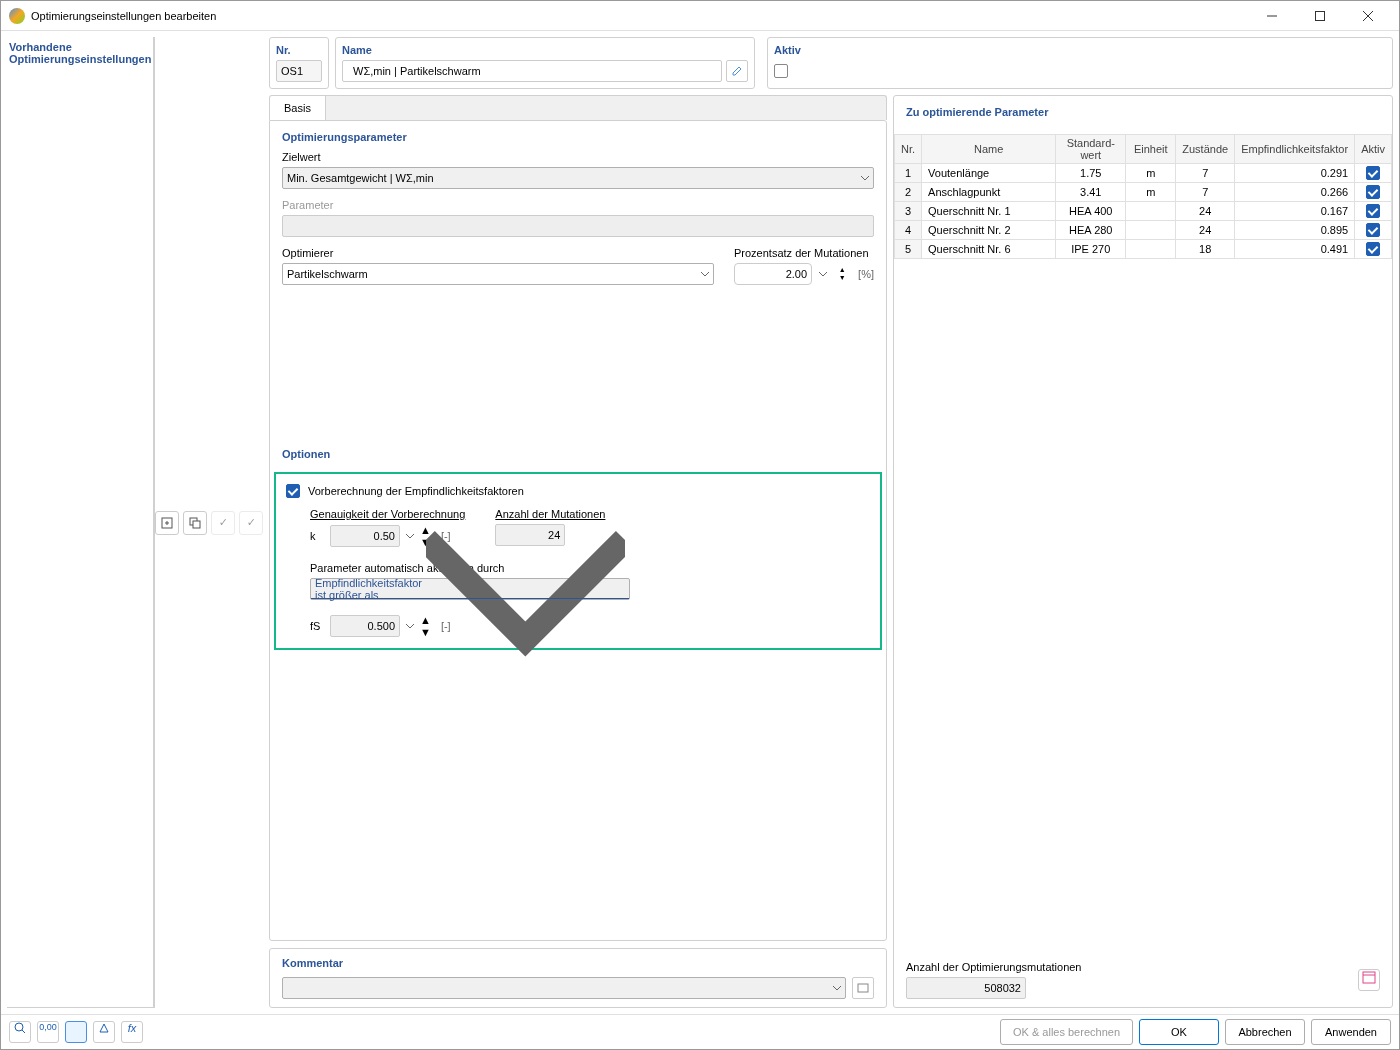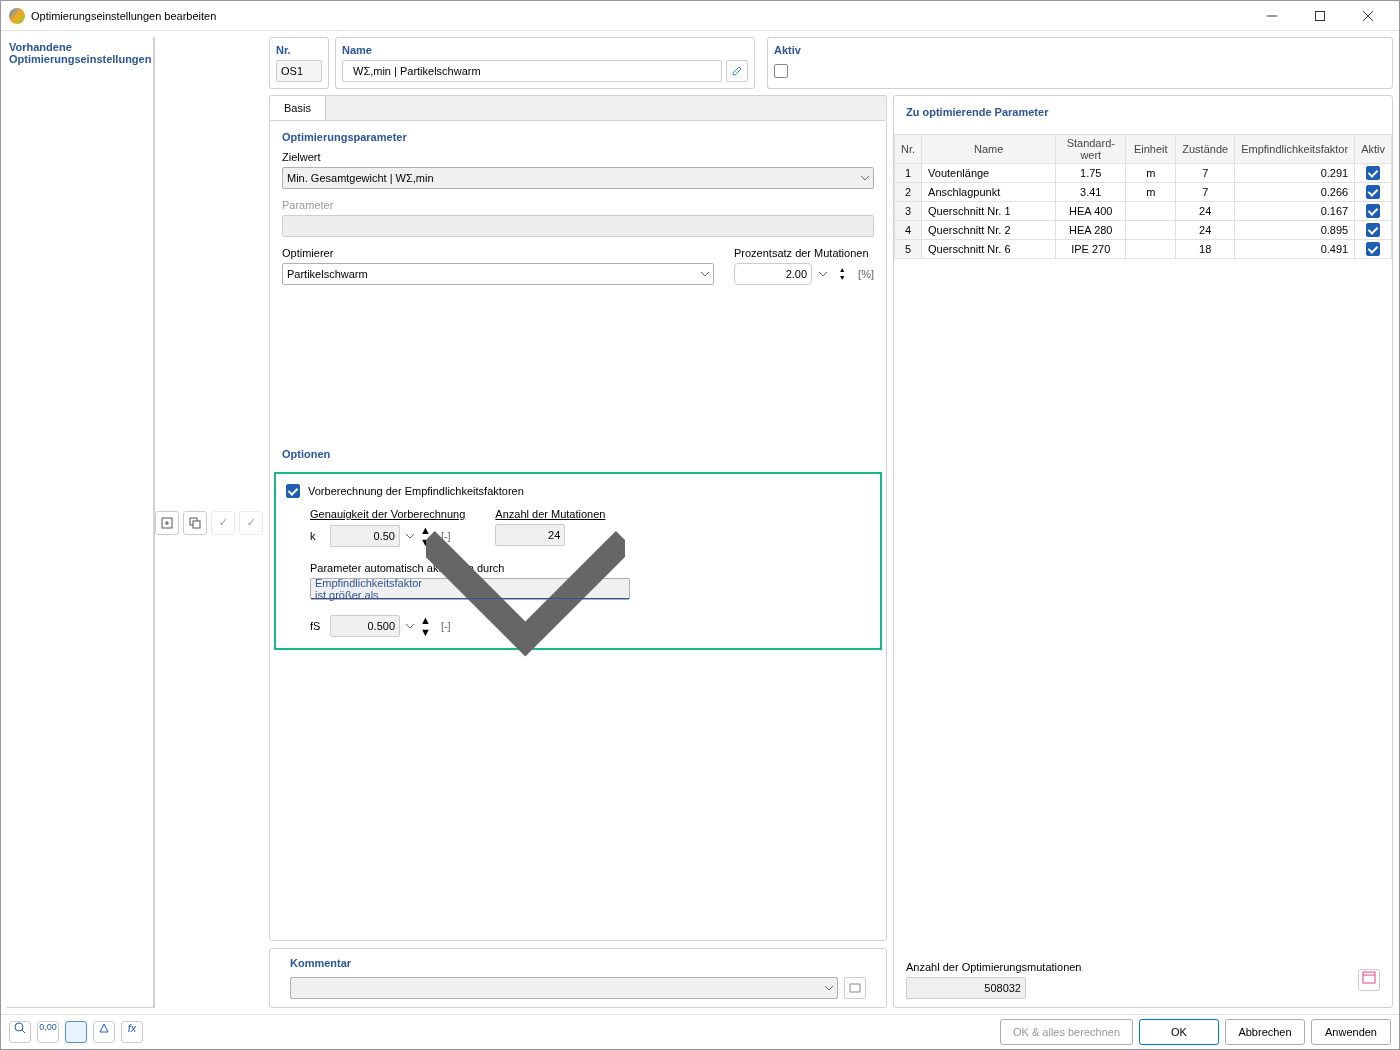--- a/index.html
+++ b/index.html
@@ -61,21 +61,21 @@
 .hb-sub { margin-left: 24px; margin-top: 10px; }
 .hb-cols { display: flex; gap: 30px; }
 .hb-col { }
 .hb-col label { display: block; margin-bottom: 4px; text-decoration: underline; }
 .inline-spin { display: flex; align-items: center; gap: 6px; }
 .inline-spin .lbl { width: 14px; }
 .inline-spin .val { width: 70px; height: 22px; border: 1px solid #ccc; background: #f0f0f0; border-radius: 2px; text-align: right; padding: 0 4px; display: flex; align-items: center; justify-content: flex-end; }
 .num-input { width: 70px; height: 22px; border: 1px solid #ccc; background: #f0f0f0; border-radius: 2px; text-align: right; padding: 0 4px; display: flex; align-items: center; justify-content: flex-end; }
 .select2 { width: 320px; height: 22px; border: 1px solid #b0b0b0; border-radius: 2px; background: #f0f0f0; padding: 0 4px; display: flex; align-items: center; justify-content: space-between; cursor: pointer; color: #2b5597; position:relative; }
 .select2::after { content:""; position:absolute; left:0; right:0; bottom:0; height:1px; background:#2b5597;}
-.kommentar-bar { border: 1px solid #d0d0d0; background: #fff; border-radius: 3px; padding: 8px 20px; margin-top: 7px; }
+.kommentar-bar { border: 1px solid #d0d0d0; background: #fff; border-radius: 3px; padding: 8px 12px; margin-top: 7px; }
 .komm-row { display: flex; gap: 6px; align-items: center; margin-top: 4px; }
 .komm-row .select { flex: 1; }
 .main-right { width: 500px; display: flex; flex-direction: column; }
 .param-panel { flex: 1; border: 1px solid #d0d0d0; background: #fff; border-radius: 3px; display: flex; flex-direction: column; min-height: 0; }
 .param-panel .section-title { padding: 10px 12px 0 12px; }
 table { border-collapse: collapse; width: 100%; margin-top: 8px; }
 th, td { border: 1px solid #e0e0e0; padding: 2px 6px; text-align: center; font-size: 11px; height: 18px; }
 th { background: #f5f5f5; font-weight: normal; color: #444; }
 td.name { text-align: left; }
 td.nr { background: #f5f5f5; }

